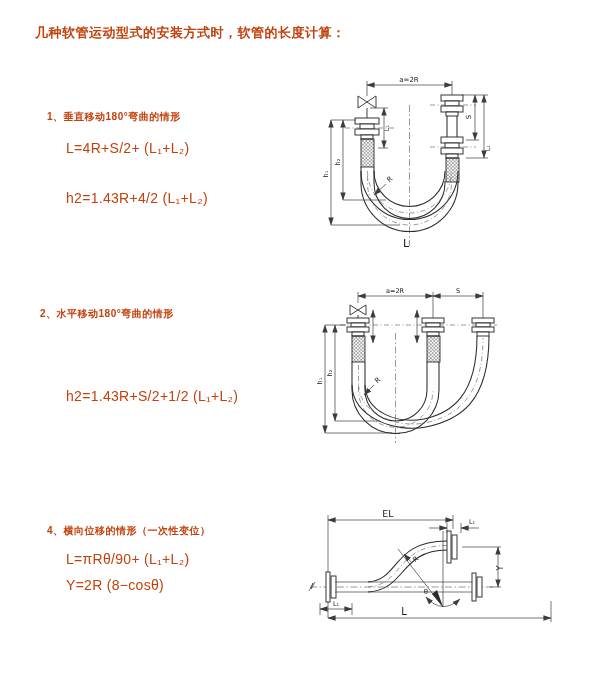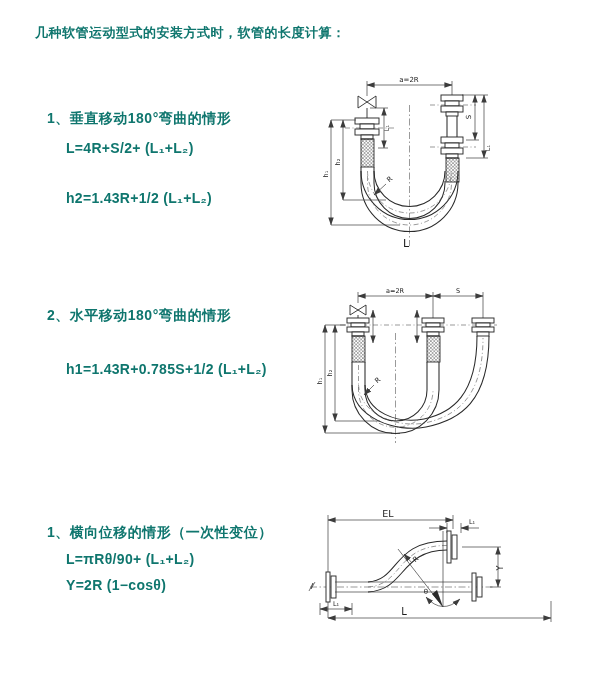--- a/index.html
+++ b/index.html
@@ -1,20 +1,20 @@
 <!DOCTYPE html>
 <html><head>
 <meta charset="utf-8">
 <style>
   html,body{margin:0;padding:0;}
   body{width:600px;height:675px;background:#f4f4f2;font-family:"Liberation Sans","DejaVu Sans",sans-serif;}
-  .page{position:relative;width:600px;height:675px;background:#ffffff;overflow:hidden;color:#0f766e;}
+  .page{position:relative;width:600px;height:675px;background:#ffffff;overflow:hidden;color:#c2410c;}
   .title{position:absolute;font-size:13px;font-weight:bold;letter-spacing:.5px;white-space:nowrap;}
-  .heading{position:absolute;font-size:14px;font-weight:bold;letter-spacing:.5px;white-space:nowrap;}
-  .formula{position:absolute;font-size:14px;font-weight:bold;letter-spacing:.3px;white-space:nowrap;}
+  .heading{position:absolute;font-size:10px;font-weight:bold;letter-spacing:.5px;white-space:nowrap;}
+  .formula{position:absolute;font-size:14px;font-weight:normal;letter-spacing:.3px;white-space:nowrap;}
   .dwg{position:absolute;}
   svg text{fill:#1c1c1c;font-family:"DejaVu Sans","Liberation Sans",sans-serif;}
   .hose{fill:none;stroke:#2b2b2b;stroke-width:1.05;}
   .thin{fill:none;stroke:#3c3c3c;stroke-width:.7;}
   .dim{fill:none;stroke:#3c3c3c;stroke-width:.7;}
   .cl{fill:none;stroke:#555;stroke-width:.6;stroke-dasharray:7 2.5 1.5 2.5;}
   .clc{fill:none;stroke:#555;stroke-width:.6;stroke-dasharray:5 2.5 1 2.5;}
   .flange{fill:#ffffff;stroke:#2b2b2b;stroke-width:.95;}
   .valve{fill:none;stroke:#2b2b2b;stroke-width:.9;}
   .dt{font-size:7px;}
@@ -22,28 +22,28 @@
 </style>
 </head>
 <body>
 
 <div class="page">
 
   <div class="title" style="left:35px;top:24px">几种软管运动型式的安装方式时，软管的长度计算：</div>
 
   <div class="heading" style="left:47px;top:110px">1、垂直移动180°弯曲的情形</div>
   <div class="formula" style="left:66px;top:140px">L=4R+S/2+ (L₁+L₂)</div>
-  <div class="formula" style="left:66px;top:190px">h2=1.43R+1/2 (L₁+L₂)</div>
-
-  <div class="heading" style="left:47px;top:307px">2、水平移动180°弯曲的情形</div>
-  <div class="formula" style="left:66px;top:361px">h1=1.43R+0.785S+1/2 (L₁+L₂)</div>
-
-  <div class="heading" style="left:47px;top:524px">1、横向位移的情形（一次性变位）</div>
+  <div class="formula" style="left:66px;top:190px">h2=1.43R+4/2 (L₁+L₂)</div>
+
+  <div class="heading" style="left:40px;top:307px">2、水平移动180°弯曲的情形</div>
+  <div class="formula" style="left:66px;top:388px">h2=1.43R+S/2+1/2 (L₁+L₂)</div>
+
+  <div class="heading" style="left:47px;top:524px">4、横向位移的情形（一次性变位）</div>
   <div class="formula" style="left:66px;top:551px">L=πRθ/90+ (L₁+L₂)</div>
-  <div class="formula" style="left:66px;top:577px">Y=2R (1−cosθ)</div>
+  <div class="formula" style="left:66px;top:577px">Y=2R (8−cosθ)</div>
 
   <svg class="dwg" style="left:300px;top:68px" width="215" height="184" viewBox="0 0 215 184">
     <defs>
       <marker id="d1a" viewBox="0 0 10 10" refX="9.5" refY="5" markerWidth="8" markerHeight="8" markerUnits="userSpaceOnUse" orient="auto-start-reverse">
         <path d="M0,1.6 L10,5 L0,8.4 z" fill="#3c3c3c"></path>
       </marker>
       <pattern id="d1h" width="3.4" height="3.4" patternUnits="userSpaceOnUse">
         <path d="M0,3.4 L3.4,0 M0,0 L3.4,3.4" stroke="#4a4a4a" stroke-width=".45"></path>
       </pattern>
     </defs>

